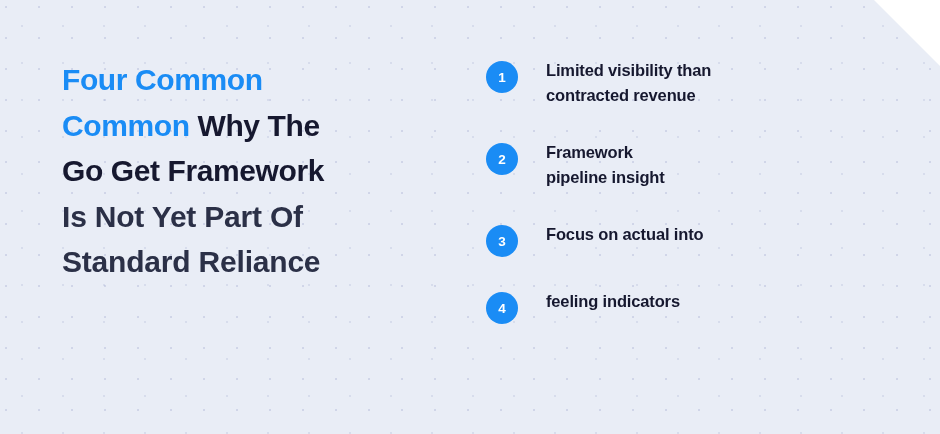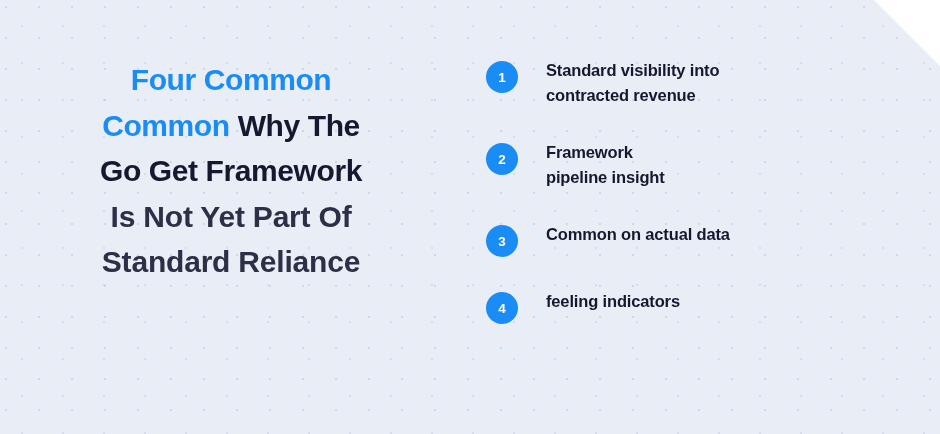--- a/index.html
+++ b/index.html
@@ -25,24 +25,23 @@
       radial-gradient(circle at 22px 26px, rgba(150,160,200,0.22) 1.0px, transparent 1.1px);
     background-size: 33px 31px, 41px 37px;
     overflow: hidden;
     -webkit-clip-path: polygon(0 0, 874px 0, 940px 66px, 940px 434px, 0 434px);
     clip-path: polygon(0 0, 874px 0, 940px 66px, 940px 434px, 0 434px);
   }
 
   
   .heading {
     position: absolute;
-    left: 46px;
+    left: 62px;
     top: 57px;
     width: 370px;
-    text-align: center;
   }
   .heading-line {
     font-size: 30px;
     line-height: 45.5px;
     letter-spacing: -0.4px;
     white-space: nowrap;
   }
   .heading-line.bold {
     font-weight: 700;
     color: #16182f;
@@ -116,37 +115,37 @@
     <div class="heading-line bold">Go Get Framework</div>
     <div class="heading-line light">Is Not Yet Part Of</div>
     <div class="heading-line light">Standard Reliance</div>
   </div>
 
   <div class="reasons">
 
     <div class="reason-item">
       <div class="badge">1</div>
       <div class="reason-text">
-        <span class="tline">Standard visibility into</span>
+        <span class="tline">Limited visibility than</span>
         <span class="tline">contracted revenue</span>
       </div>
     </div>
 
     <div class="reason-item">
       <div class="badge">2</div>
       <div class="reason-text">
         <span class="tline">Framework</span>
         <span class="tline">pipeline insight</span>
       </div>
     </div>
 
     <div class="reason-item">
       <div class="badge">3</div>
       <div class="reason-text">
-        <span class="tline">Common on actual data</span>
+        <span class="tline">Focus on actual into</span>
       </div>
     </div>
 
     <div class="reason-item">
       <div class="badge">4</div>
       <div class="reason-text">
         <span class="tline">feeling indicators</span>
       </div>
     </div>
 

